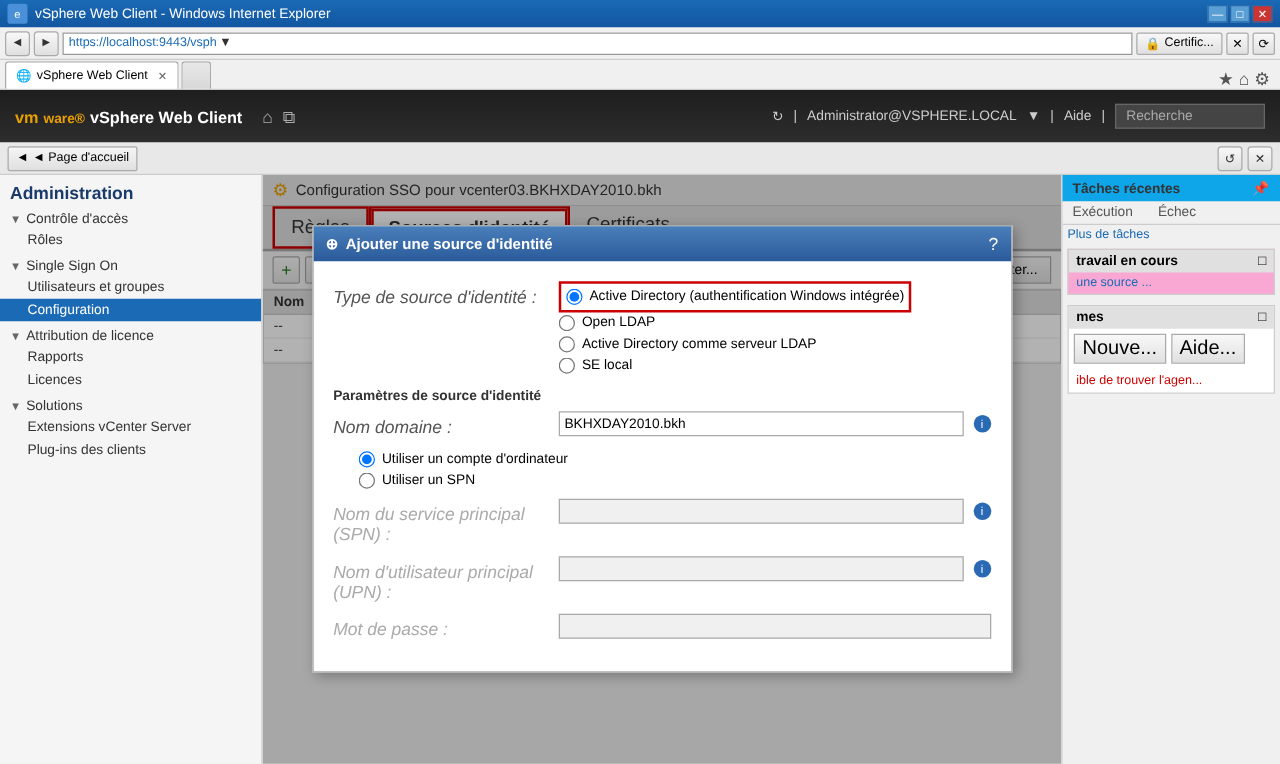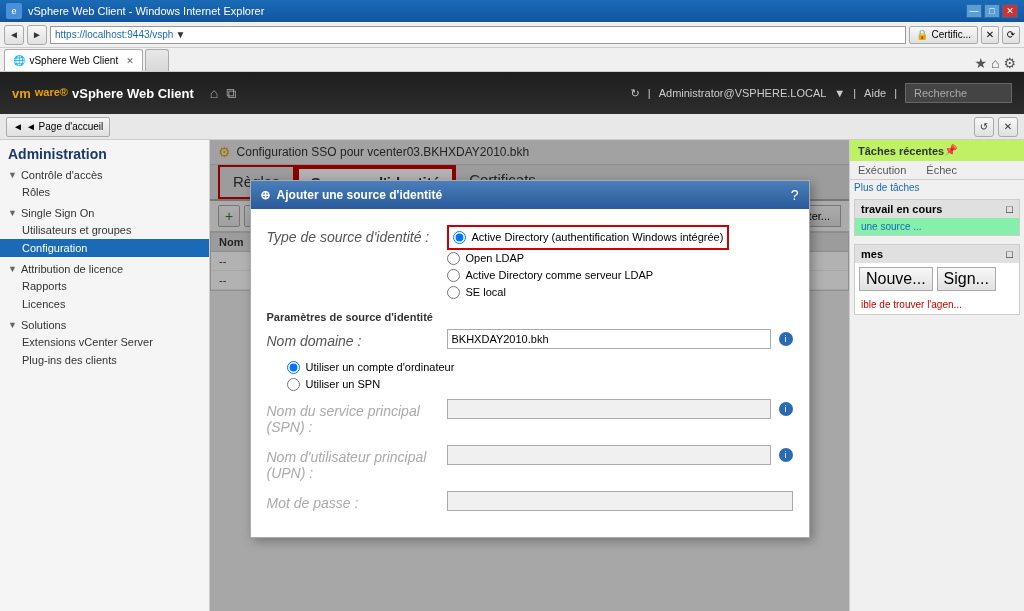--- a/index.html
+++ b/index.html
@@ -22,27 +22,27 @@
     
     .tab-bar { background: #f0f0f0; height: 24px; display: flex; align-items: flex-end; padding: 0 4px; border-bottom: 1px solid #ccc; gap: 2px; }
     .browser-tab { height: 22px; background: linear-gradient(to bottom, #e8e8e8, #d8d8d8); border: 1px solid #aaa; border-bottom: none; border-radius: 3px 3px 0 0; padding: 0 8px; display: flex; align-items: center; gap: 4px; font-size: 10px; cursor: pointer; }
     .browser-tab.active { background: white; }
     .tab-x { color: #666; font-size: 9px; margin-left: 4px; cursor: pointer; }
     .tab-icons { margin-left: auto; display: flex; align-items: center; gap: 4px; padding-right: 4px; }
     .tab-icon-btn { color: #555; font-size: 14px; cursor: pointer; }
 
     
     .app-header { background: linear-gradient(to bottom, #1e1e1e, #2d2d2d); height: 42px; display: flex; align-items: center; padding: 0 12px; }
-    .vmware-logo { color: white; font-size: 13px; font-weight: bold; display: flex; align-items: flex-start; gap: 4px; }
+    .vmware-logo { color: white; font-size: 13px; font-weight: bold; display: flex; align-items: flex-end; gap: 4px; }
     .vm-text { color: #e8a000; font-weight: bold; font-size: 13px; }
     .vsphere-text { color: white; font-size: 13px; }
     .header-icons { display: flex; align-items: center; gap: 8px; margin-left: 16px; }
     .header-icon { color: #aaa; font-size: 14px; cursor: pointer; }
     .header-right { margin-left: auto; display: flex; align-items: center; gap: 8px; color: #ccc; font-size: 11px; }
-    .search-box { background: #444; border: 1px solid #666; color: white; padding: 2px 8px; font-size: 11px; width: 107px; height: 20px; }
+    .search-box { background: #444; border: 1px solid #666; color: white; padding: 2px 8px; font-size: 11px; width: 120px; height: 20px; }
     .search-box::placeholder { color: #aaa; }
 
     
     .nav-bar { background: #e8e8e8; height: 26px; display: flex; align-items: center; padding: 0 6px; border-bottom: 1px solid #ccc; gap: 4px; }
     .nav-btn { height: 20px; background: linear-gradient(to bottom, #f5f5f5, #e0e0e0); border: 1px solid #aaa; border-radius: 2px; padding: 0 6px; font-size: 10px; display: flex; align-items: center; gap: 3px; cursor: pointer; }
 
     .full-layout { display: flex; flex-direction: column; width: 100%; height: 100%; }
     .content-area { display: flex; flex: 1; overflow: hidden; }
 
     
@@ -74,24 +74,24 @@
 
     
     .table-area { background: white; margin: 0; border: 1px solid #ccc; }
     .table-header { background: #e0e0e0; display: flex; padding: 3px 8px; border-bottom: 1px solid #ccc; }
     .table-col { font-size: 11px; color: #333; font-weight: bold; }
     .table-row { display: flex; padding: 3px 8px; border-bottom: 1px solid #eee; }
     .table-cell { font-size: 11px; color: #333; }
 
     
     .right-panel { width: 175px; background: #f0f0f0; border-left: 1px solid #ccc; flex-shrink: 0; }
-    .right-panel-header { background: #bef264; padding: 4px 8px; font-size: 11px; font-weight: bold; color: #333; display: flex; align-items: center; justify-content: flex-start; }
+    .right-panel-header { background: #0ea5e9; padding: 4px 8px; font-size: 11px; font-weight: bold; color: #333; display: flex; align-items: center; justify-content: space-between; }
     .right-panel-subheader { display: flex; padding: 3px 8px; gap: 20px; font-size: 11px; color: #555; border-bottom: 1px solid #ccc; }
     .task-item { font-size: 10px; color: #1a6ab5; padding: 2px 4px; cursor: pointer; }
-    .travail-section { border: 1px solid #ccc; margin: 4px; background: #86efac; }
+    .travail-section { border: 1px solid #ccc; margin: 4px; background: #f9a8d4; }
     .travail-header { background: #e0e0e0; padding: 3px 6px; font-size: 11px; font-weight: bold; display: flex; justify-content: space-between; }
     .travail-item { padding: 3px 6px; font-size: 10px; color: #1a6ab5; }
     .alarmes-section { border: 1px solid #ccc; margin: 4px; background: white; margin-top: 8px; }
     .alarmes-header { background: #e0e0e0; padding: 3px 6px; font-size: 11px; font-weight: bold; display: flex; justify-content: space-between; }
     .alarmes-buttons { display: flex; gap: 4px; padding: 4px; }
     .alarme-btn { font-size: 16px; background: linear-gradient(to bottom, #f8f8f8, #e0e0e0); border: 1px solid #aaa; padding: 2px 6px; cursor: pointer; }
     .alarme-text { padding: 4px 6px; font-size: 10px; color: #cc0000; }
 
     
     .modal-overlay { position: absolute; top: 0; left: 0; right: 0; bottom: 0; background: rgba(0,0,0,0.3); display: flex; align-items: flex-start; justify-content: center; padding-top: 40px; z-index: 100; }
@@ -374,19 +374,19 @@
         <div class="travail-item">une source ...</div>
       </div>
 
       <div class="alarmes-section">
         <div class="alarmes-header">
           <span>mes</span>
           <span>□</span>
         </div>
         <div class="alarmes-buttons">
           <button class="alarme-btn">Nouve...</button>
-          <button class="alarme-btn">Sign...</button>
+          <button class="alarme-btn">Aide...</button>
         </div>
         <div class="alarme-text">ible de trouver l'agen...</div>
       </div>
     </div>
   </div>
 </div>
 
 </body></html>

